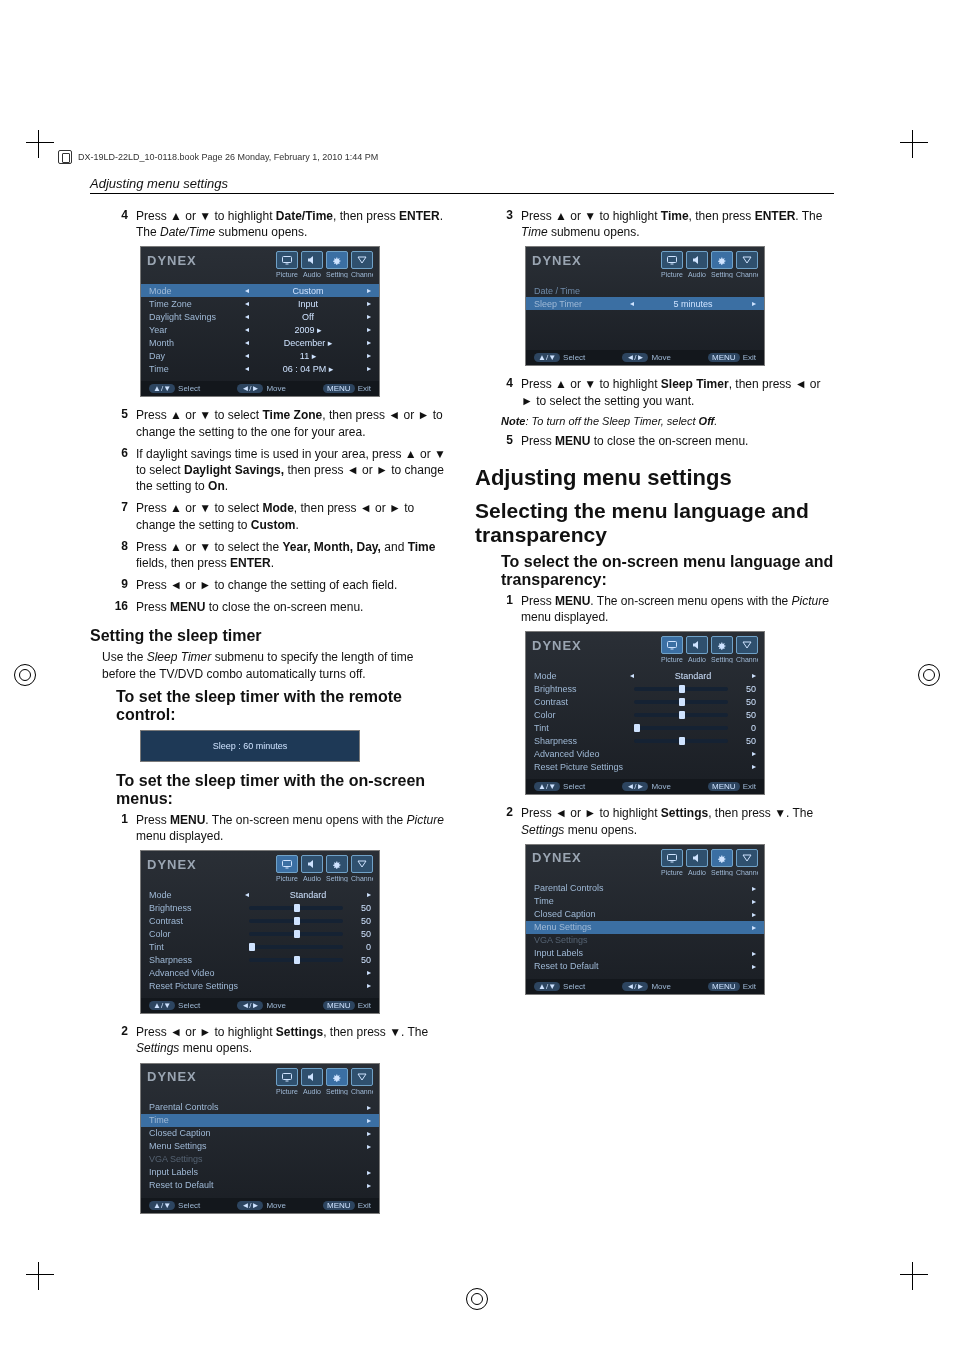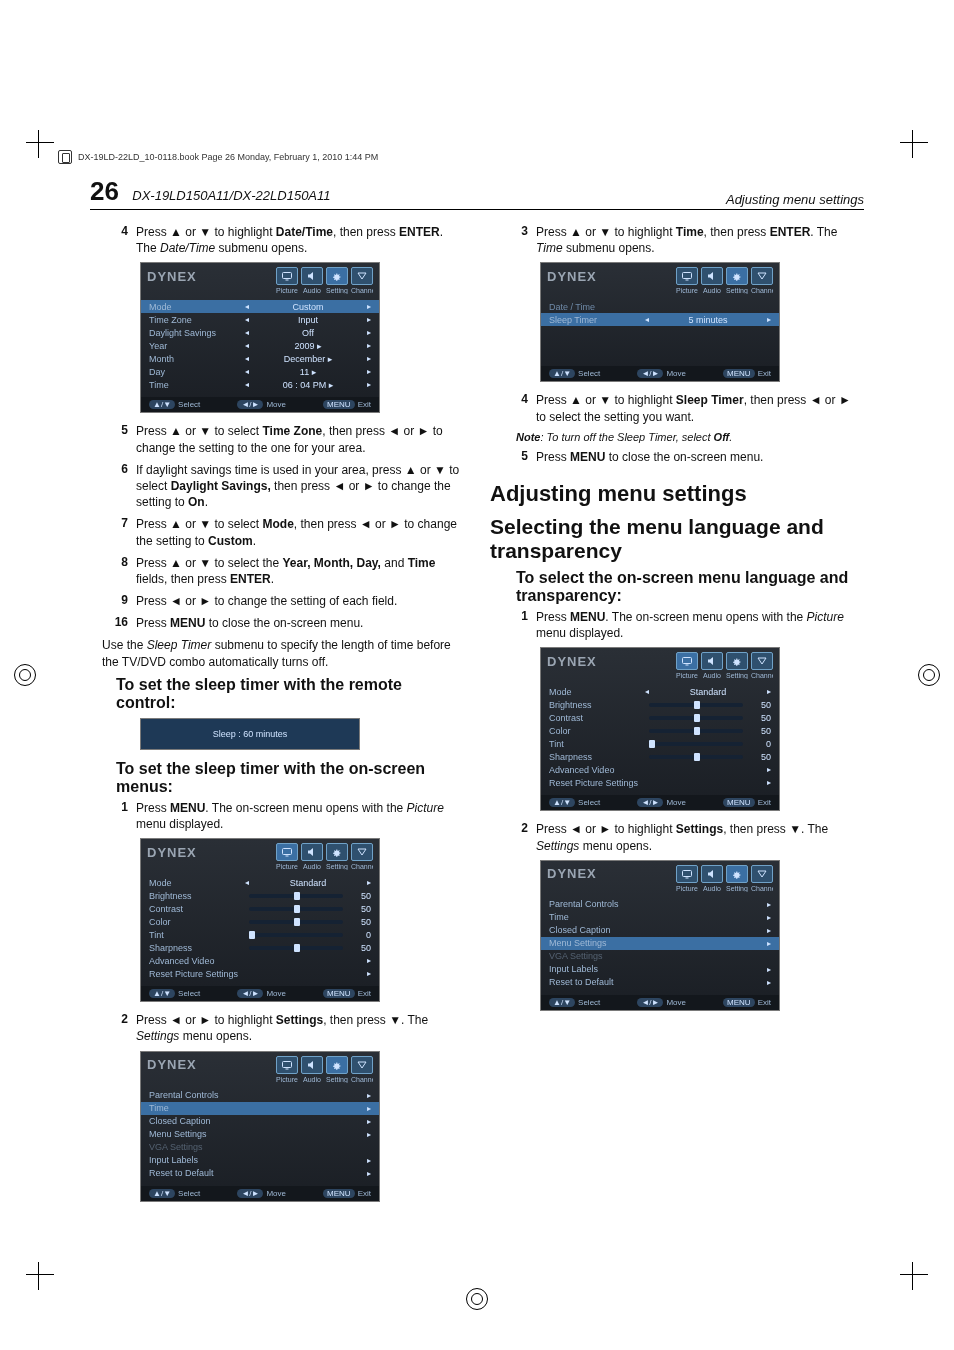--- a/index.html
+++ b/index.html
@@ -8,21 +8,21 @@
     font-size: 12px;
     color: #111;
     background: #fff;
     width: 954px;
     margin: 0 auto;
   }
   .sheet {
     position: relative;
     width: 954px;
     height: 1350px;
-    padding: 130px 90px 90px 90px;
+    padding: 130px 120px 90px 90px;
   }
   
   .crop { position: absolute; width: 28px; height: 28px; }
   .crop::before, .crop::after { content: ""; position: absolute; background: #000; }
   .crop::before { left: 12px; top: 0; width: 1px; height: 28px; }
   .crop::after  { left: 0; top: 12px; width: 28px; height: 1px; }
   .crop.tl { top: 130px; left: 26px; }
   .crop.tr { top: 130px; right: 26px; }
   .crop.bl { bottom: 60px; left: 26px; }
   .crop.br { bottom: 60px; right: 26px; }
@@ -124,24 +124,20 @@
   <div class="reg left"></div>
   <div class="reg right"></div>
   <div class="reg bot"></div>
 
   <div class="bookline">
     <span class="ic"></span>
     <span>DX-19LD-22LD_10-0118.book  Page 26  Monday, February 1, 2010  1:44 PM</span>
   </div>
 
   <div class="header-row">
-    <div>
-      <span class="pgnum">26</span>
-      <span class="model">DX-19LD150A11/DX-22LD150A11</span>
-    </div>
     <div class="hdr-right">Adjusting menu settings</div>
   </div>
   <div class="hr"></div>
 
   <div class="cols">
 
     <div class="col">
 
       <div class="step indent">
         <div class="n">4</div>
@@ -260,20 +256,21 @@
         </div>
       <div class="step indent">
           <div class="n">9</div>
           <div class="t">Press ◄ or ► to change the setting of each field.</div>
         </div>
       <div class="step indent">
           <div class="n">16</div>
           <div class="t"><span>Press </span><b class="kw">MENU</b><span> to close the on-screen menu.</span></div>
         </div>
 
+      <h2 class="section">Setting the sleep timer</h2>
       <div class="body-indent">
         Use the <i>Sleep Timer</i> submenu to specify the length of time before the TV/DVD combo automatically turns off.
       </div>
       <div class="lead">To set the sleep timer with the remote control:</div>
 
       <div class="osd sleep-banner">
         <div class="body">Sleep : 60 minutes</div>
       </div>
 
       <div class="lead">To set the sleep timer with the on-screen menus:</div>

